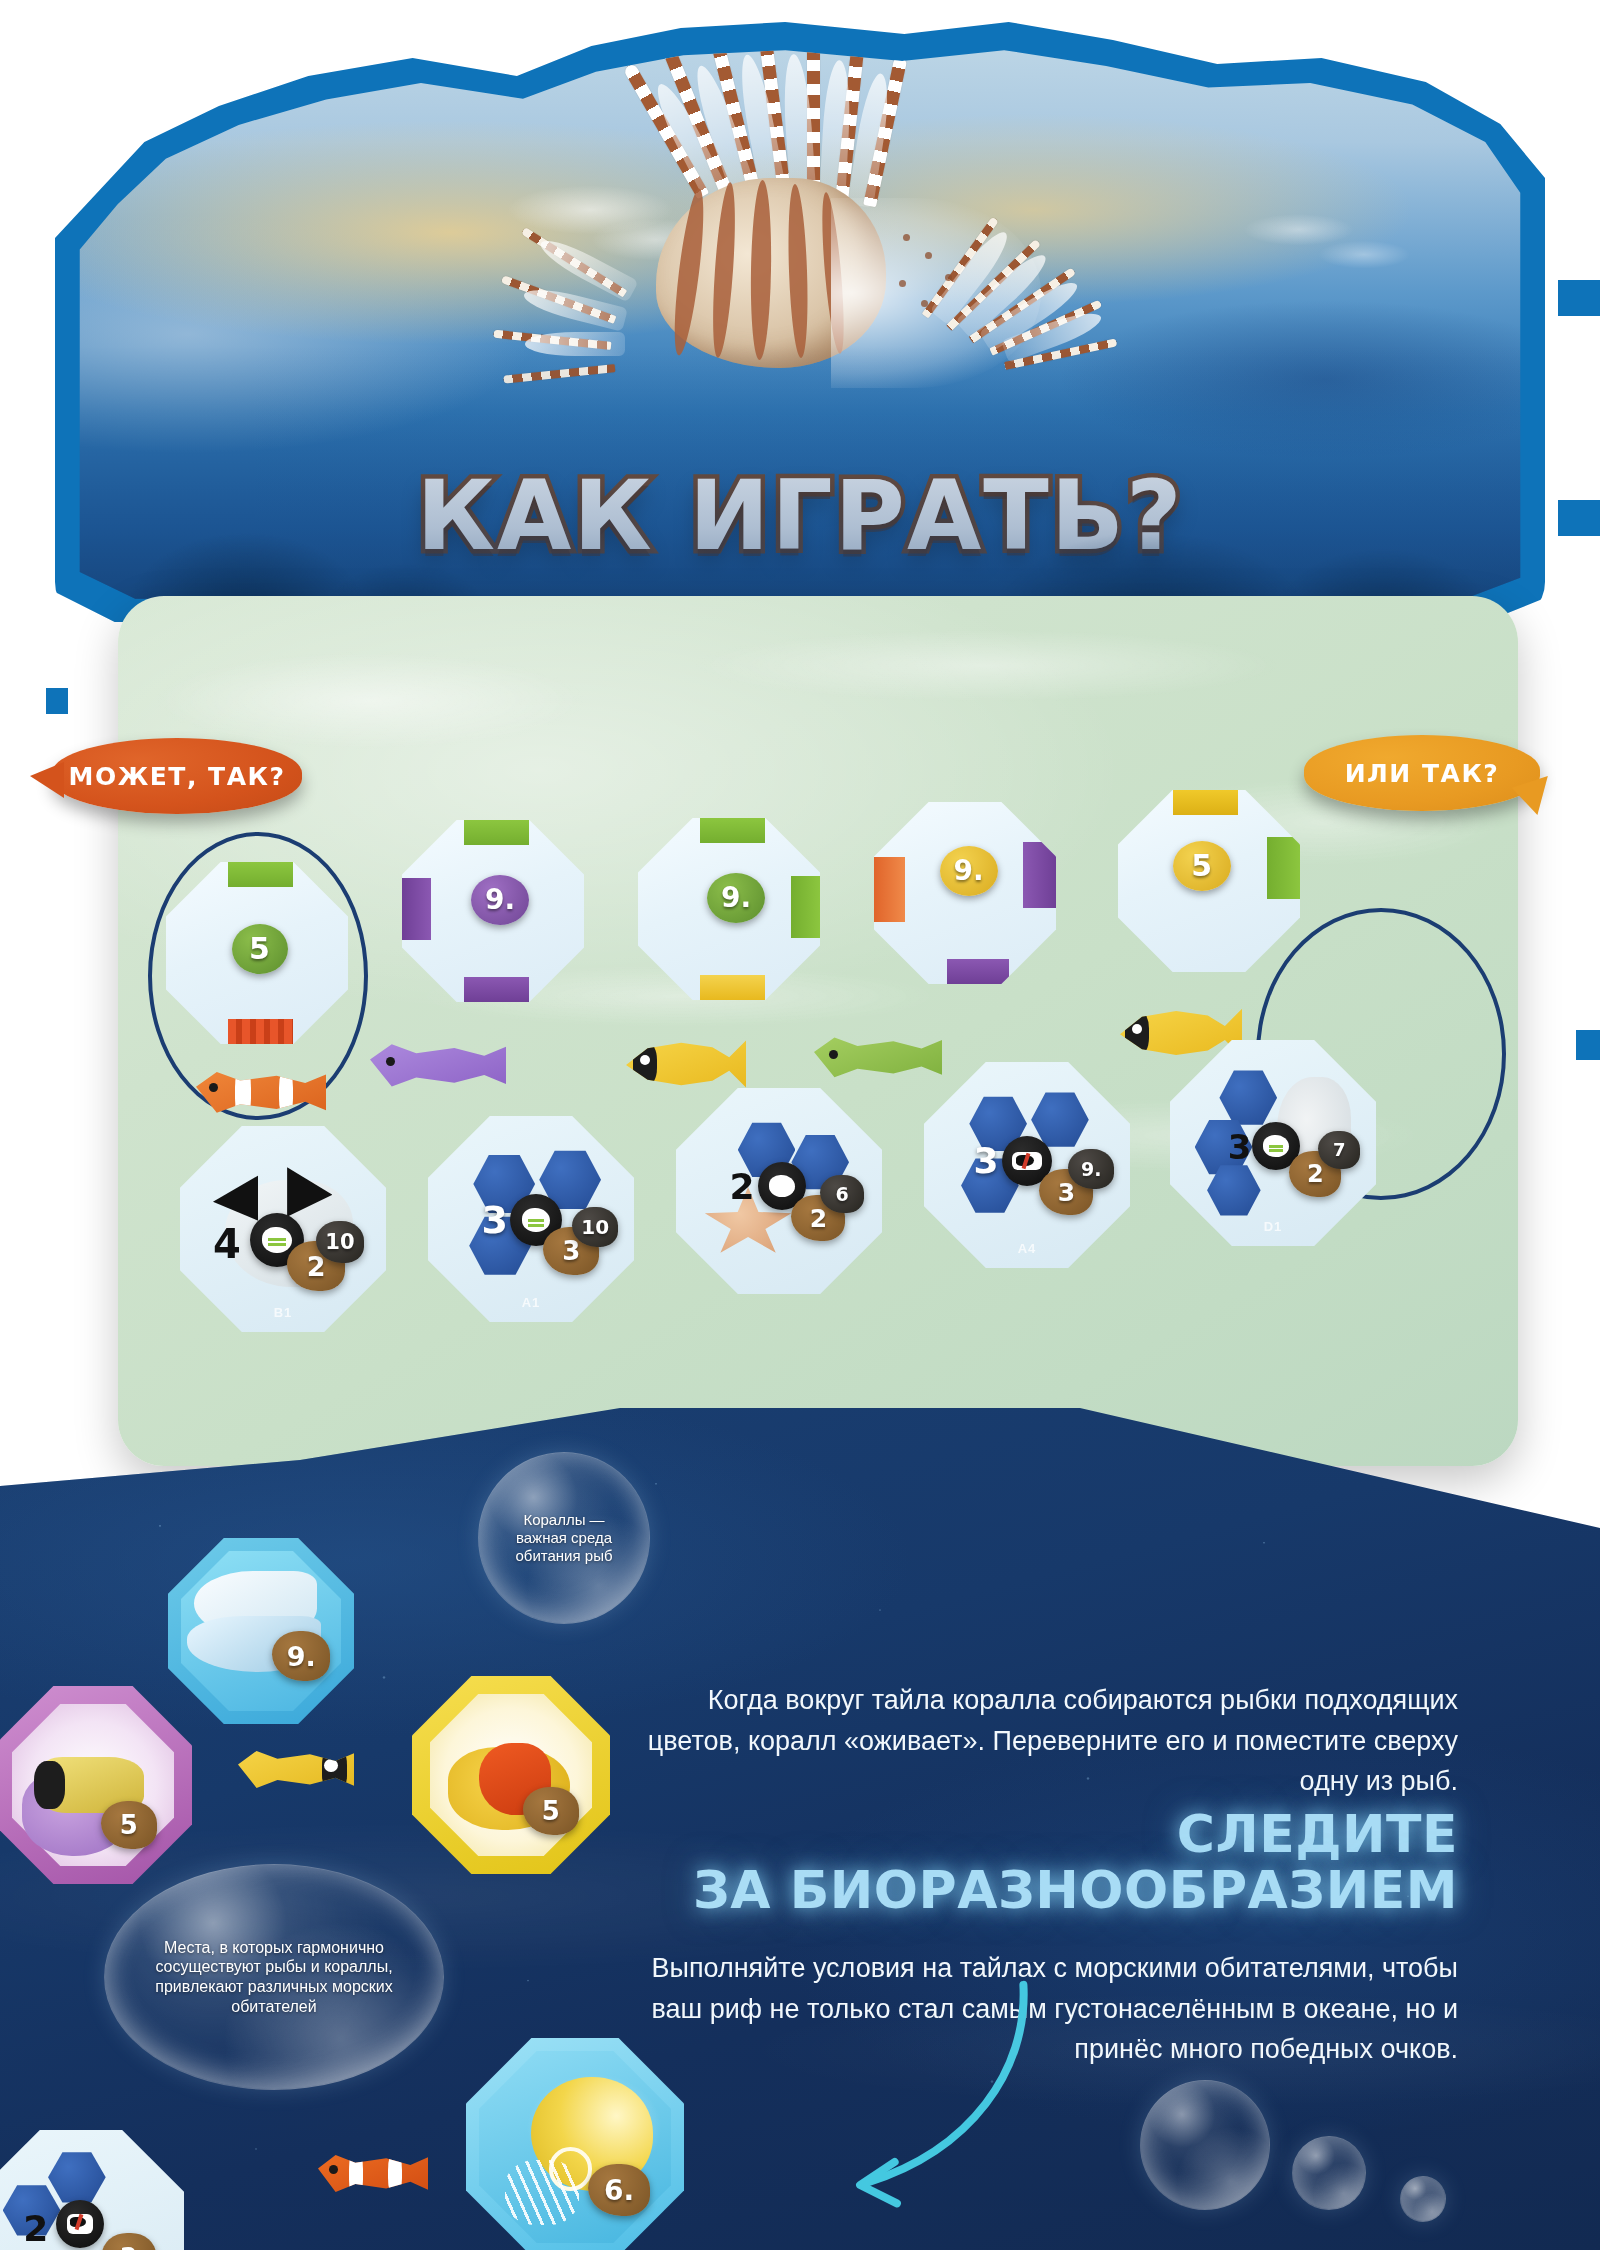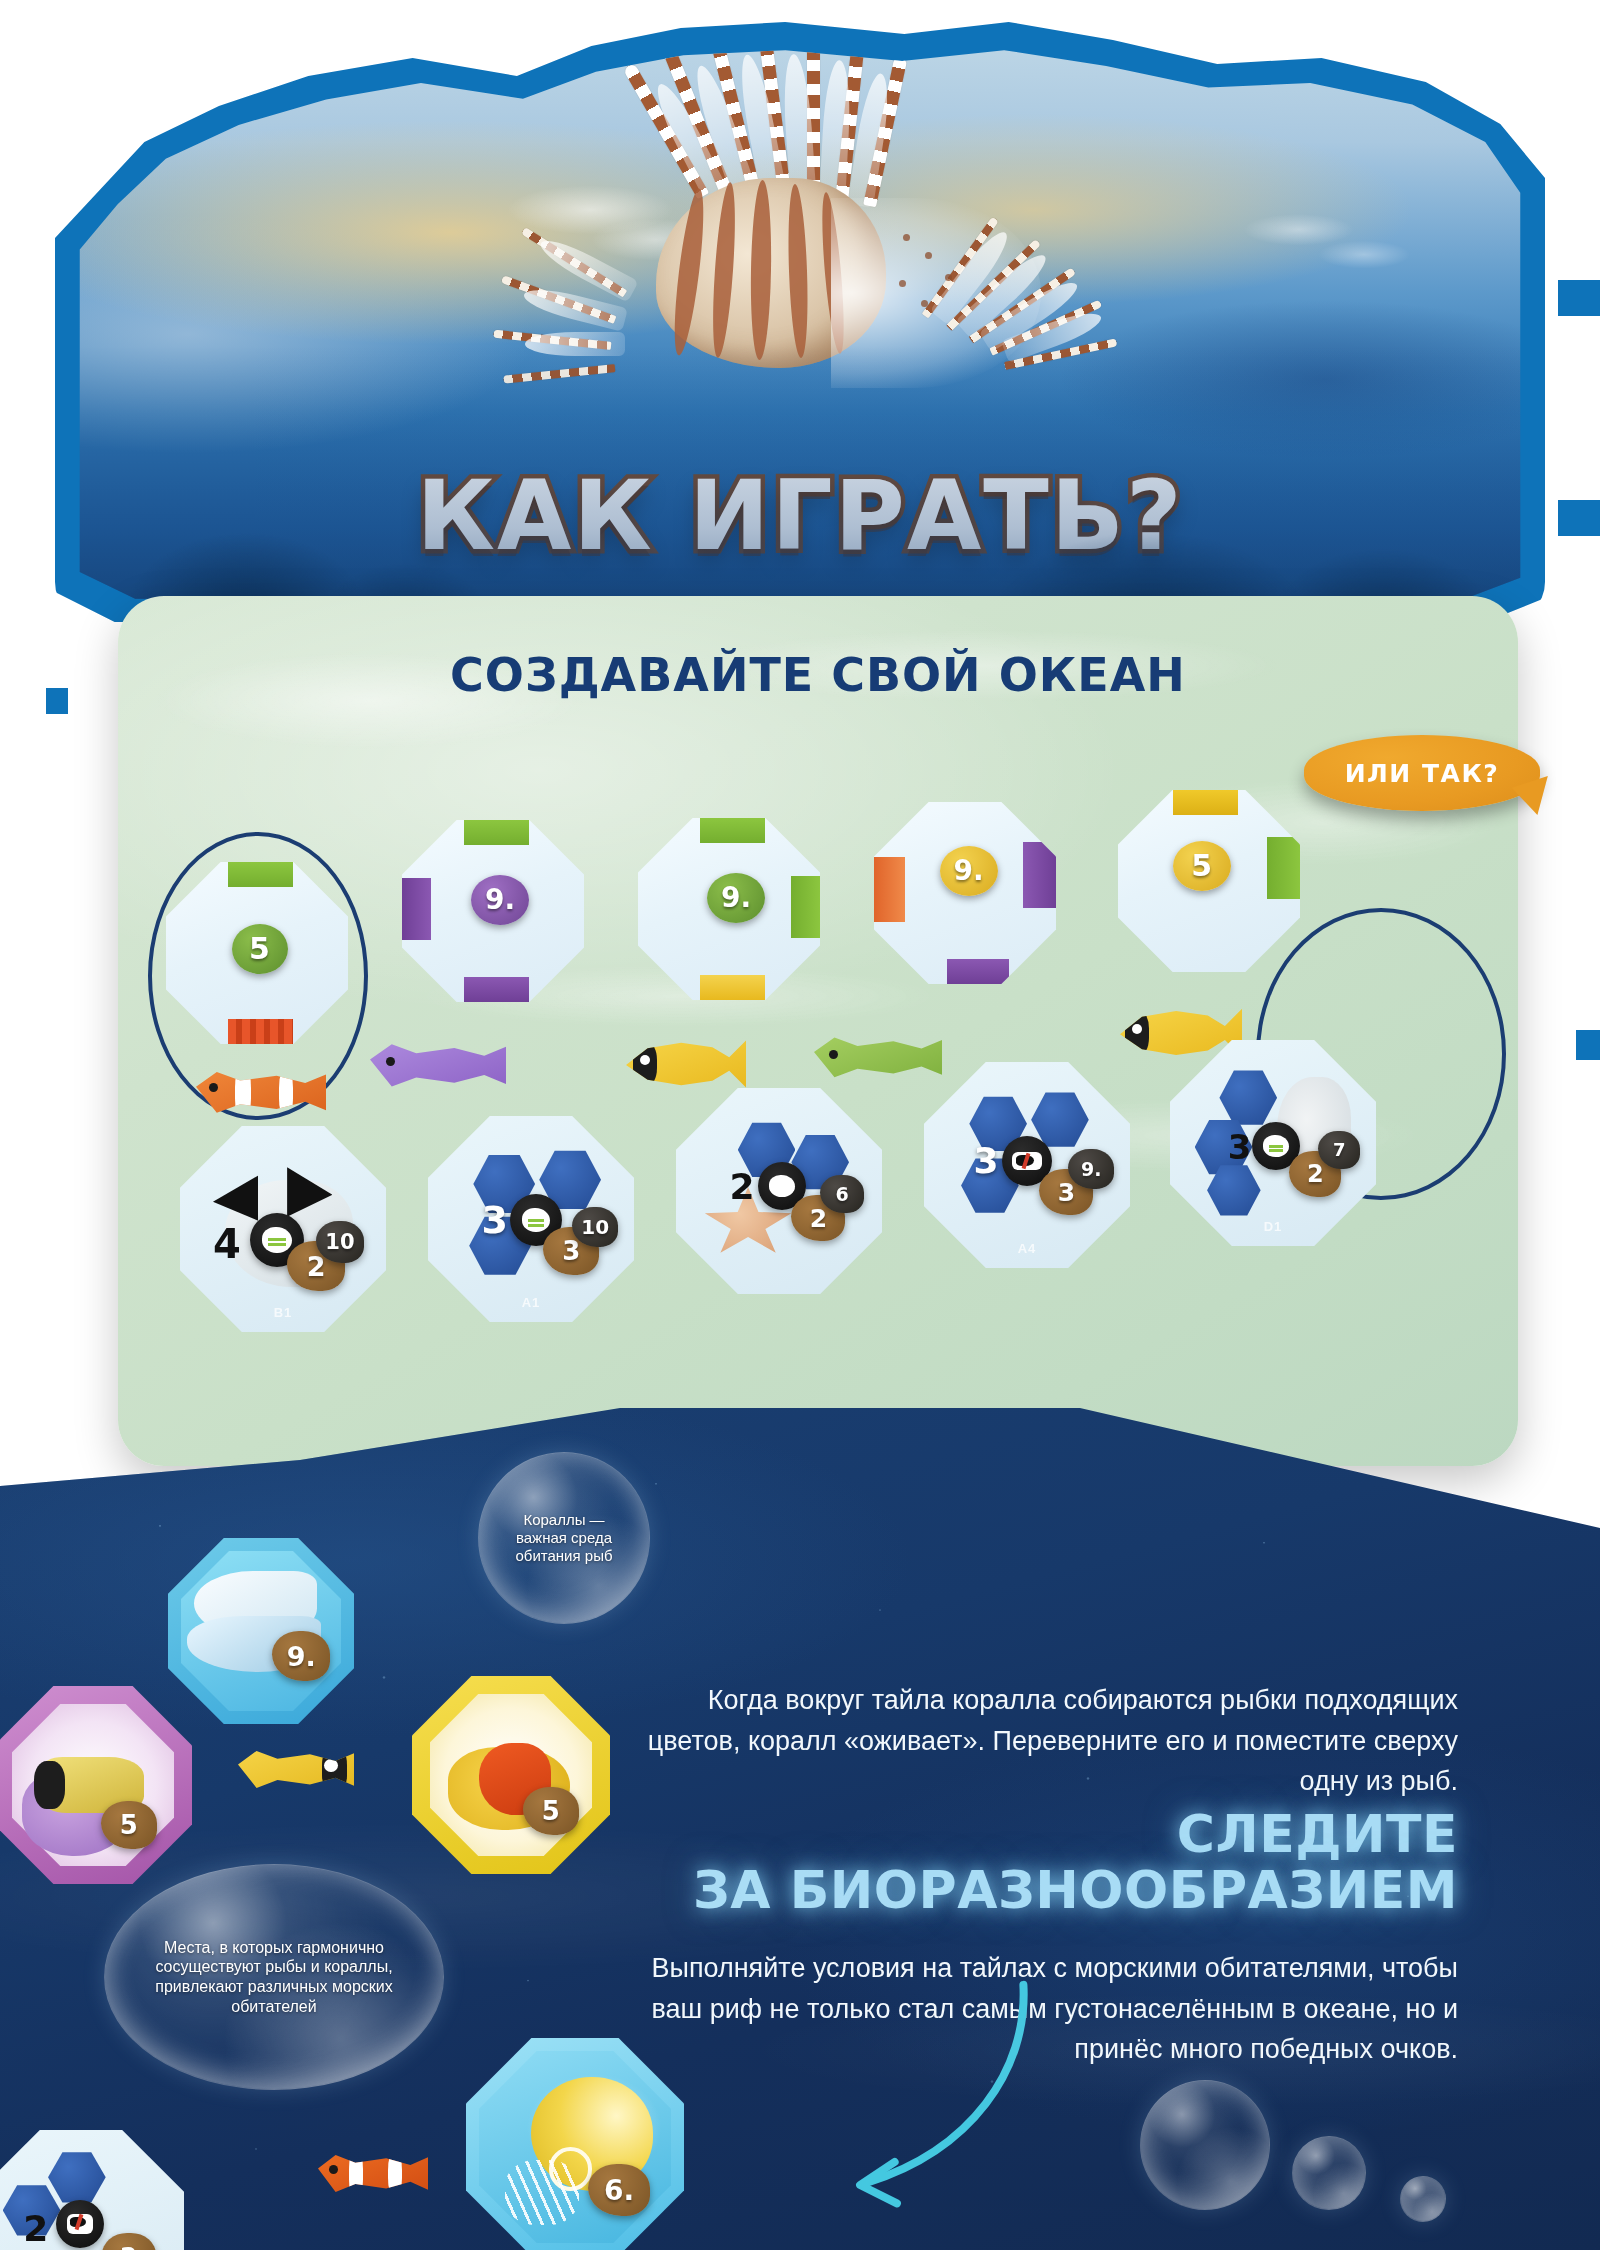--- a/index.html
+++ b/index.html
@@ -330,21 +330,20 @@
       <h1 class="hero-title">КАК ИГРАТЬ?</h1>
     </div>
   </div>
 
   <div class="side-tab tab-a"></div>
   <div class="side-tab tab-b"></div>
   <div class="side-tab tab-c"></div>
   <div class="tab-left"></div>
 
   <div class="panel">
-    <h2 class="panel-h2">СОЗДАВАЙТЕ СВОЙ ОКЕАН</h2>
 
     <div class="hl-circle" style="left:30px; top:236px; width:220px; height:288px;"></div>
     <div class="hl-circle" style="left:1138px; top:312px; width:250px; height:292px;"></div>
 
     <div class="tile" style="left:48px; top:266px; width:182px; height:182px;">
       <div class="edge" style="left:34%; top:0; width:36%; height:14%; background:linear-gradient(180deg,#8cc63f,#74ae2f);"></div>
       <div class="edge" style="left:34%; bottom:0; width:36%; height:14%; background:repeating-linear-gradient(90deg,#e8552a 0 8px,#c93f18 8px 14px);"></div>
       <div class="badge coral-green" style="left:36%; top:34%; width:56px; height:50px; font-size:30px;">
         <span>5</span>
       </div>
@@ -493,20 +492,24 @@
       <div class="badge wood" style="left:58%; top:54%; width:52px; height:46px; font-size:24px;">
         <span>2</span>
       </div>
       <div class="badge dark" style="left:72%; top:44%; width:42px; height:38px; font-size:18px;">
         <span>7</span>
       </div>
       <div class="code">D1</div>
     </div>
   </div>
 
+  <div class="bubble bubble-left">
+    <span class="tail"></span>
+    <span>МОЖЕТ, ТАК?</span>
+  </div>
   <div class="bubble bubble-right">
     <span class="tail"></span>
     <span>ИЛИ ТАК?</span>
   </div>
 
   <div class="ocean">
 
     <h2 class="ocean-h2" style="right:142px; top:128px; width:820px;">
       <br>
     </h2>

